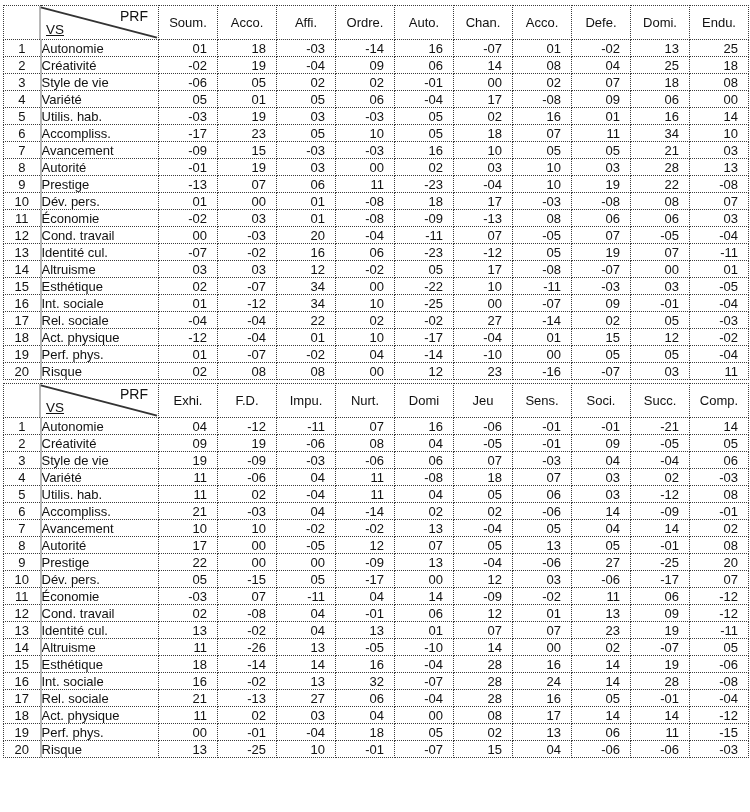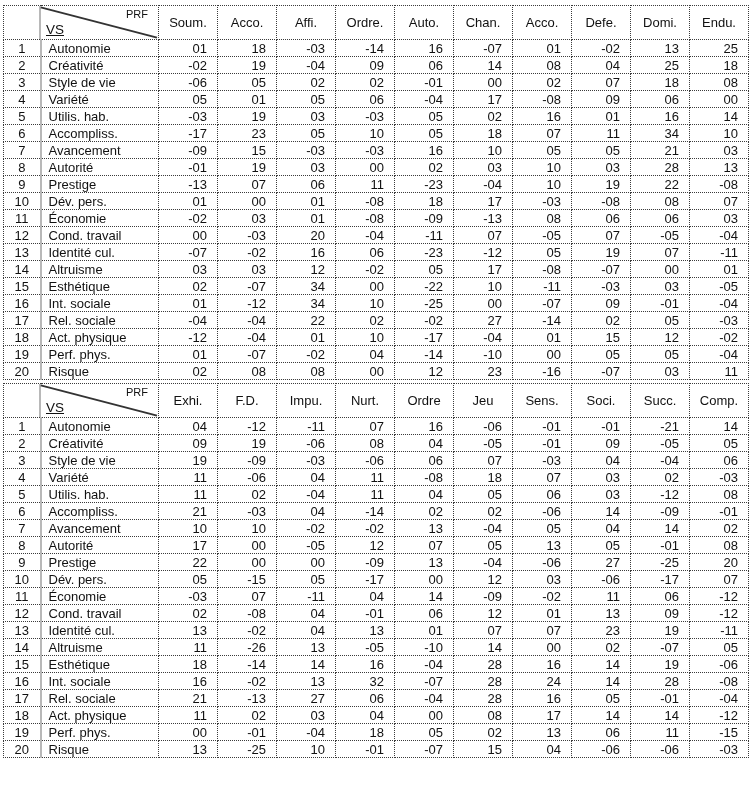--- a/index.html
+++ b/index.html
@@ -18,30 +18,30 @@
   th, td {
     border: 1px dotted #3a3a3a;
     font-weight: normal;
     font-size: 13px;
     padding: 0;
     overflow: hidden;
     white-space: nowrap;
   }
 
   th.corner { position: relative; height: 34px; }
-  .corner-top  { position: absolute; top: 2px; right: 10px; font-size: 11px; }
+  .corner-top  { position: absolute; top: 2px; right: 10px; font-size: 14px; }
   .corner-bottom { position: absolute; bottom: 2px; left: 42px; font-size: 13.5px; text-decoration: underline; }
   .corner-divider { position: absolute; left: 35px; top: 0; bottom: 0; width: 2px; background: #b8b8b8; }
   svg.diag { position: absolute; left: 0; top: 0; width: 100%; height: 100%; display: block; }
 
   th.col-header { height: 34px; vertical-align: middle; }
 
   td { height: 17px; vertical-align: middle; }
   td.row-num   { text-align: center; border-right: 2px solid #b8b8b8; }
-  td.row-label { text-align: left; padding-left: 7px; }
+  td.row-label { text-align: left; padding-left: 0; }
   td.value     { text-align: right; padding-right: 10px; }
 </style>
 </head>
 <body>
 
 <div class="page">
 
   <table class="prf-table">
     <colgroup>
       <col style="width:37px">
@@ -385,21 +385,21 @@
           <svg class="diag" viewBox="0 0 155 35" preserveAspectRatio="none">
             <line x1="37" y1="1.5" x2="154" y2="33.5" stroke="#333" stroke-width="1.8"></line>
           </svg>
           <span class="corner-top">PRF</span>
           <span class="corner-bottom">VS</span>
         </th>
       <th class="col-header">Exhi.</th>
           <th class="col-header">F.D.</th>
           <th class="col-header">Impu.</th>
           <th class="col-header">Nurt.</th>
-          <th class="col-header">Ordre</th>
+          <th class="col-header">Domi</th>
           <th class="col-header">Jeu</th>
           <th class="col-header">Sens.</th>
           <th class="col-header">Soci.</th>
           <th class="col-header">Succ.</th>
           <th class="col-header">Comp.</th>
         </tr>
     </thead>
     <tbody>
         <tr>
           <td class="row-num">1</td>

